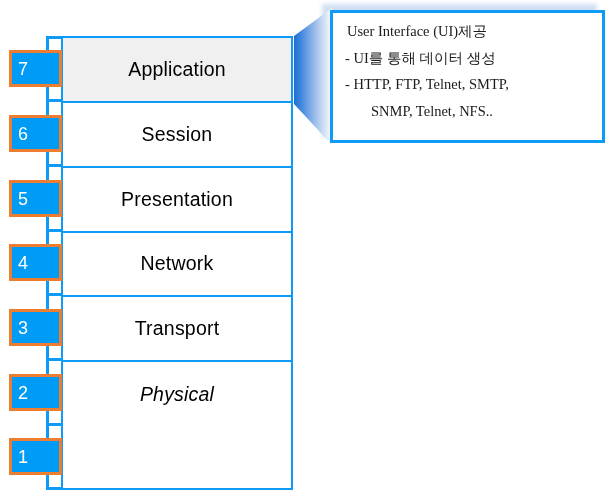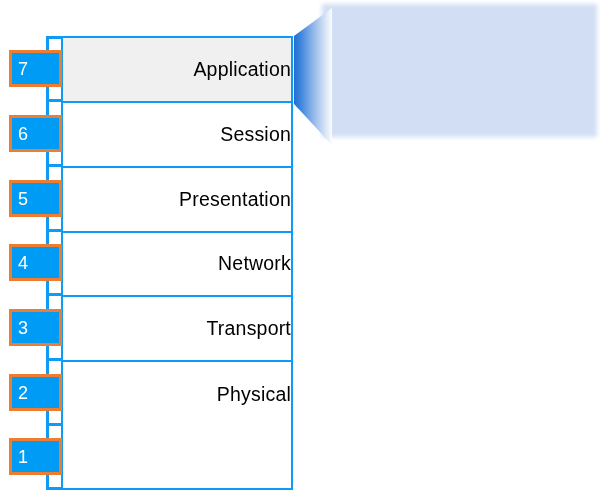--- a/index.html
+++ b/index.html
@@ -34,24 +34,24 @@
     background: #ffffff;
     z-index: 3;
   }
   .layer-row {
     position: relative;
     box-sizing: border-box;
     height: 64.85px;
     border-bottom: 2px solid #0d9bf5;
     display: flex;
     align-items: center;
-    justify-content: flex-end;
-    background: #ffffff;
-  }
-  .layer-row:last-child { border-bottom: none; }
+    justify-content: center;
+    background: #ffffff;
+  }
+  .layer-row:last-child { border-bottom: none; font-style: italic; }
   .layer-row.highlight { background: #f0f0f0; }
   .layer-label {
     font-family: "Liberation Sans", sans-serif;
     font-size: 19.5px;
     color: #000000;
     letter-spacing: 0.2px;
     white-space: nowrap;
   }
 
   
@@ -207,14 +207,20 @@
   <div class="layer-badge" style="top:309px">
     <span class="badge-num">3</span>
   </div>
   <div class="layer-badge" style="top:374px">
     <span class="badge-num">2</span>
   </div>
   <div class="layer-badge" style="top:438px">
     <span class="badge-num">1</span>
   </div>
 
+  <div id="callout-box">
+    <div class="callout-line indent-1">User Interface (UI)제공</div>
+    <div class="callout-line indent-2">- UI를 통해 데이터 생성</div>
+    <div class="callout-line indent-2">-   HTTP, FTP, Telnet, SMTP,</div>
+    <div class="callout-line indent-3">SNMP, Telnet, NFS..</div>
+  </div>
 
 </div>
 
 </body></html>

